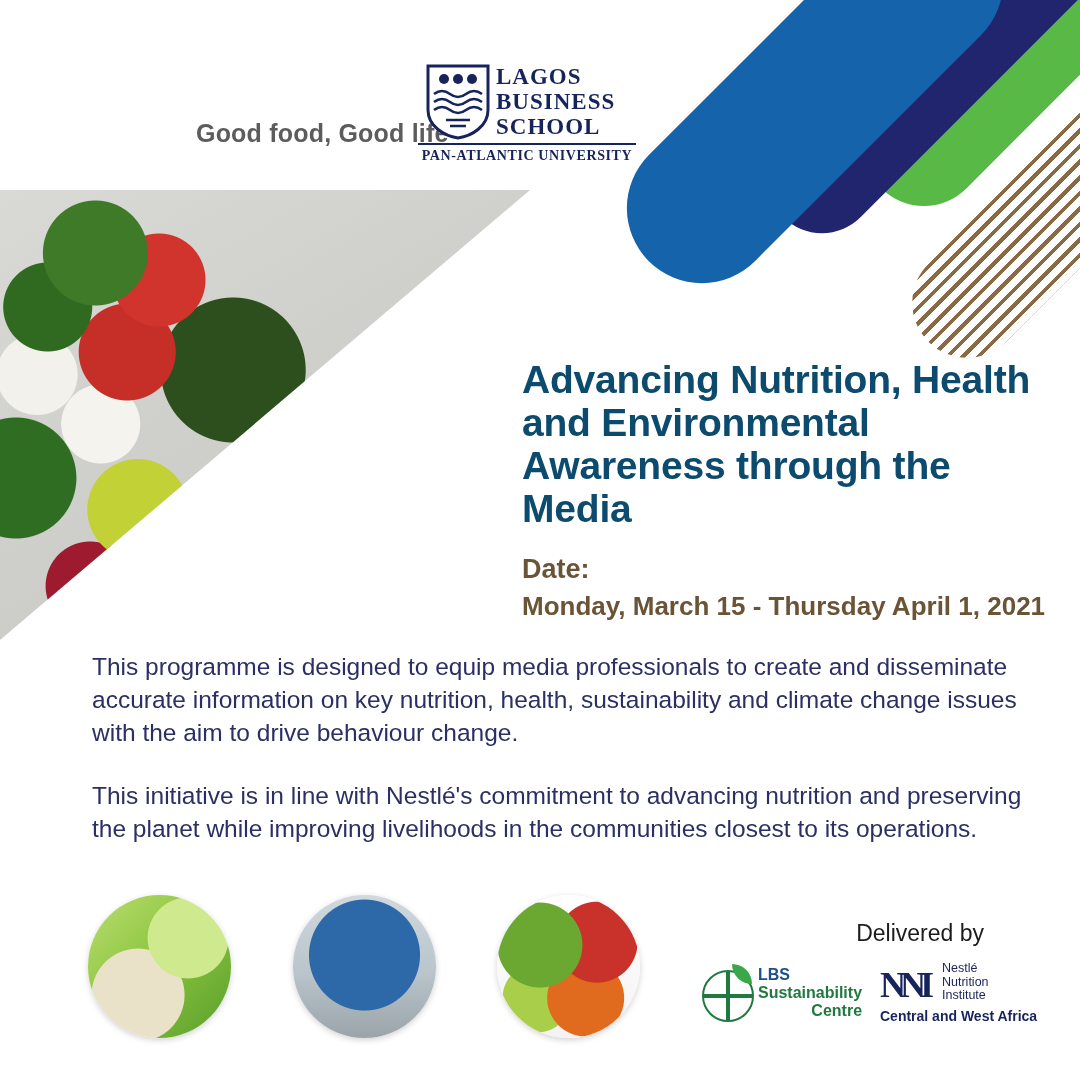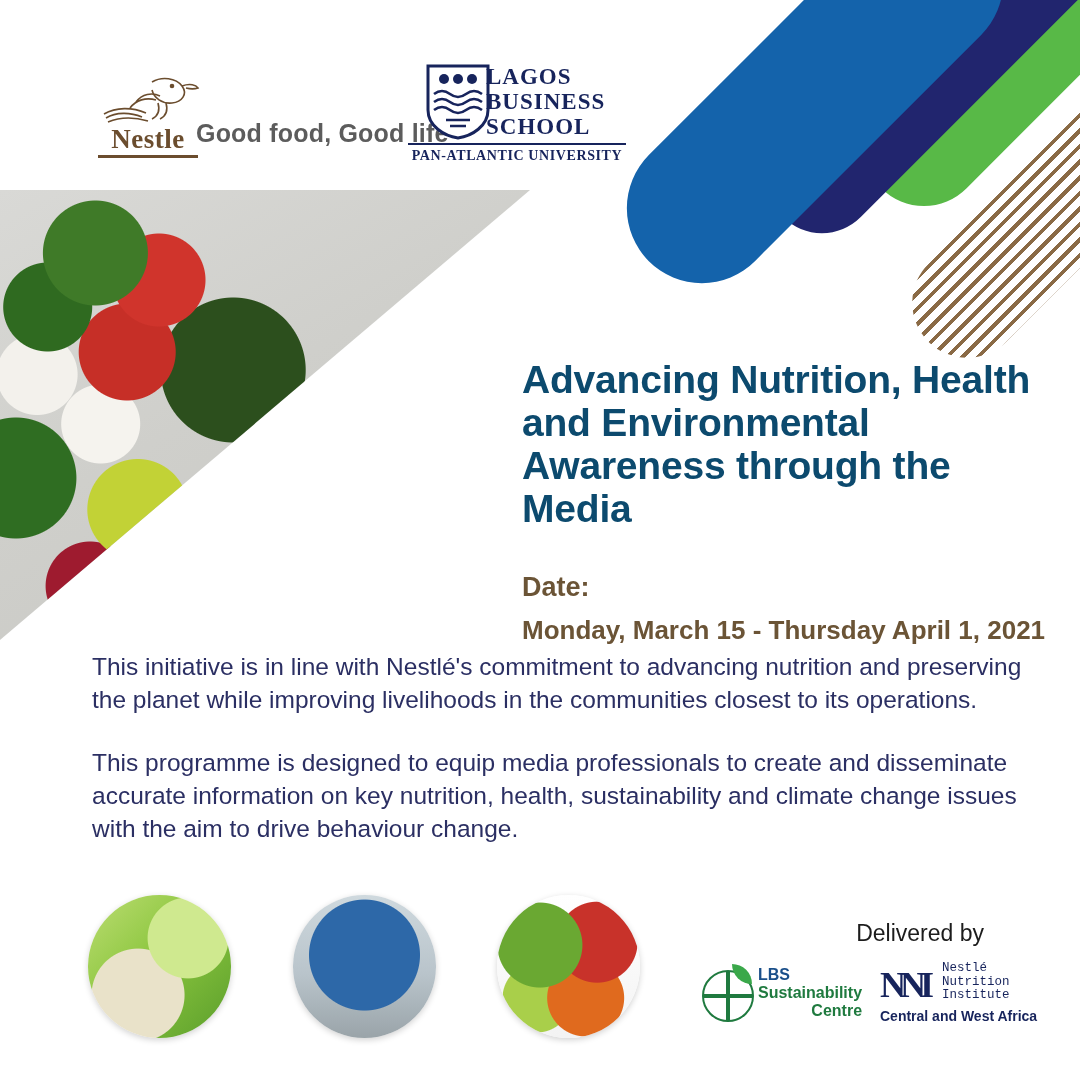--- a/index.html
+++ b/index.html
@@ -42,21 +42,21 @@
     font-size:27px;font-weight:bold;color:#6b4d2e;letter-spacing:.5px;
     text-align:center;
   }
   .nestle-underline{position:absolute;left:2px;top:83px;width:100px;height:3px;background:#6b4d2e;}
   .tagline{
     position:absolute;left:196px;top:57px;
     font-size:25px;color:#5c5c5c;font-weight:700;letter-spacing:.2px;
   }
   .lbs-logo{position:absolute;left:424px;top:0px;width:230px;height:112px;}
   .lbs-crest{position:absolute;left:0;top:0;width:68px;height:78px;}
-  .lbs-text{position:absolute;left:62px;top:2px;color:#17245c;}
+  .lbs-text{position:absolute;left:72px;top:2px;color:#17245c;}
   .lbs-text .l1,.lbs-text .l2,.lbs-text .l3{
     font-family:"Liberation Serif", serif;
     font-size:23px;font-weight:bold;line-height:25px;letter-spacing:1px;
   }
   .lbs-rule{width:218px;height:2px;background:#17245c;margin:4px 0 3px -78px;}
   .lbs-sub{
     margin-left:-78px;
     font-family:"Liberation Serif", serif;
     font-size:14px;font-weight:bold;color:#17245c;letter-spacing:.6px;text-align:center;width:218px;
   }
@@ -80,23 +80,23 @@
       radial-gradient(circle at 3%  64%, #2f6d22 0 60px, transparent 61px),
       linear-gradient(150deg,#d9d9d6 0%, #cfcfcb 45%, #c7c7c2 100%);
   }
 
   
   .headline{
     position:absolute;left:522px;top:358px;width:520px;
     font-size:39px;line-height:43px;font-weight:bold;color:#0c4a6e;
     letter-spacing:-.2px;
   }
-  .date-block{position:absolute;left:522px;top:572px;width:540px;}
+  .date-block{position:absolute;left:522px;top:554px;width:540px;}
   .date-label{font-size:27px;font-weight:bold;color:#6b5436;}
-  .date-value{font-size:26px;font-weight:bold;color:#6b5436;margin-top:12px;white-space:nowrap;}
+  .date-value{font-size:26px;font-weight:bold;color:#6b5436;margin-top:6px;white-space:nowrap;}
 
   
   .body-copy{position:absolute;left:92px;top:650px;width:930px;color:#2b2f63;}
   .body-copy p{margin:0 0 30px 0;font-size:24.5px;line-height:33px;}
 
   
   .circles{position:absolute;left:88px;top:895px;width:600px;height:145px;}
   .circle{
     position:absolute;top:0;width:143px;height:143px;border-radius:50%;
     box-shadow:0 2px 6px rgba(0,0,0,.18);overflow:hidden;
@@ -140,55 +140,37 @@
     position:absolute;left:30px;top:0px;width:20px;height:20px;background:#3aa84a;
     border-radius:0 100% 0 100%;
   }
   .lbs-sc .txt{position:absolute;left:56px;top:2px;color:#1a4f8a;font-weight:bold;line-height:18px;font-size:16px;}
   .lbs-sc .txt .green{color:#1f7a3f;text-align:right;}
   .nni{position:absolute;left:178px;top:0;width:150px;height:68px;}
   .nni-mark{
     position:absolute;left:0;top:4px;width:56px;height:36px;
     font-family:"Liberation Serif", serif;font-weight:bold;font-size:36px;color:#17245c;letter-spacing:-6px;
   }
-  .nni-lines{position:absolute;left:62px;top:2px;font-size:12.5px;line-height:13.5px;color:#17245c;font-family:Liberation Mono, monospace;}
+  .nni-lines{position:absolute;left:62px;top:2px;font-size:12.5px;line-height:13.5px;color:#17245c;}
   .nni-bottom{position:absolute;left:0;top:48px;font-size:14px;font-weight:bold;color:#17245c;white-space:nowrap;}
 </style>
 </head>
 <body>
 
 <div class="poster">
 
   <div class="corner-shapes">
     <div class="stripe stripe-hatch"></div>
     <div class="stripe stripe-green"></div>
     <div class="stripe stripe-navy"></div>
     <div class="stripe stripe-blue"></div>
   </div>
 
   <div class="header">
 
-    <div class="nestle-logo">
-      <svg class="nestle-nest" viewBox="0 0 104 52">
-        <g fill="none" stroke="#6b4d2e" stroke-width="1.6">
-          <path d="M10 46 C20 40, 34 40, 46 45"></path>
-          <path d="M8 42 C20 35, 36 35, 50 41"></path>
-          <path d="M12 50 C24 45, 38 45, 52 49"></path>
-          <path d="M56 10 C66 4, 80 6, 86 14 C92 22, 86 30, 76 31 C66 32, 58 26, 56 18"></path>
-          <path d="M86 14 C94 11, 100 13, 102 16 C99 17, 94 17, 90 16"></path>
-          <path d="M40 30 C46 22, 56 20, 64 24"></path>
-          <path d="M34 36 C40 28, 50 25, 60 28"></path>
-          <path d="M62 31 C64 38, 62 44, 56 47"></path>
-          <path d="M70 31 C72 38, 70 44, 64 47"></path>
-        </g>
-        <circle cx="76" cy="14" r="2.3" fill="#6b4d2e"></circle>
-      </svg>
-      <div class="nestle-word">Nestle</div>
-      <div class="nestle-underline"></div>
-    </div>
 
     <div class="tagline">Good food, Good life</div>
 
     <div class="lbs-logo">
       <svg class="lbs-crest" viewBox="0 0 68 78">
         <path d="M4 4 H64 V48 C64 64, 48 74, 34 76 C20 74, 4 64, 4 48 Z" fill="#ffffff" stroke="#17245c" stroke-width="3"></path>
         <circle cx="20" cy="17" r="5" fill="#17245c"></circle>
         <circle cx="34" cy="17" r="5" fill="#17245c"></circle>
         <circle cx="48" cy="17" r="5" fill="#17245c"></circle>
         <g stroke="#17245c" stroke-width="2.6" fill="none">
@@ -211,22 +193,22 @@
   <div class="food-photo"></div>
 
   <div class="headline">Advancing Nutrition, Health and Environmental Awareness through the Media</div>
 
   <div class="date-block">
     <div class="date-label">Date:</div>
     <div class="date-value">Monday, March 15 - Thursday April 1, 2021</div>
   </div>
 
   <div class="body-copy">
+    <p>This programme is designed to equip media professionals to create and disseminate accurate information on key nutrition, health, sustainability and climate change issues with the aim to drive behaviour change.</p>
     <p>This initiative is in line with Nestlé's commitment to advancing nutrition and preserving the planet while improving livelihoods in the communities closest to its operations.</p>
-    <p>This programme is designed to equip media professionals to create and disseminate accurate information on key nutrition, health, sustainability and climate change issues with the aim to drive behaviour change.</p>
   </div>
 
   <div class="circles">
     <div class="circle circle-1"></div>
     <div class="circle circle-2"></div>
     <div class="circle circle-3"></div>
   </div>
 
   <div class="delivered">Delivered by</div>
 

